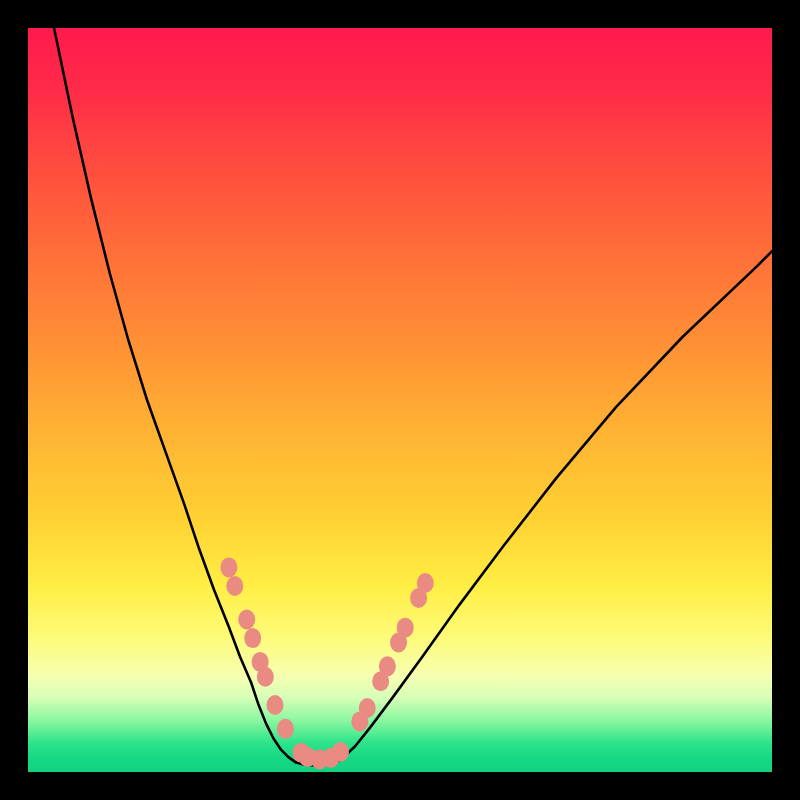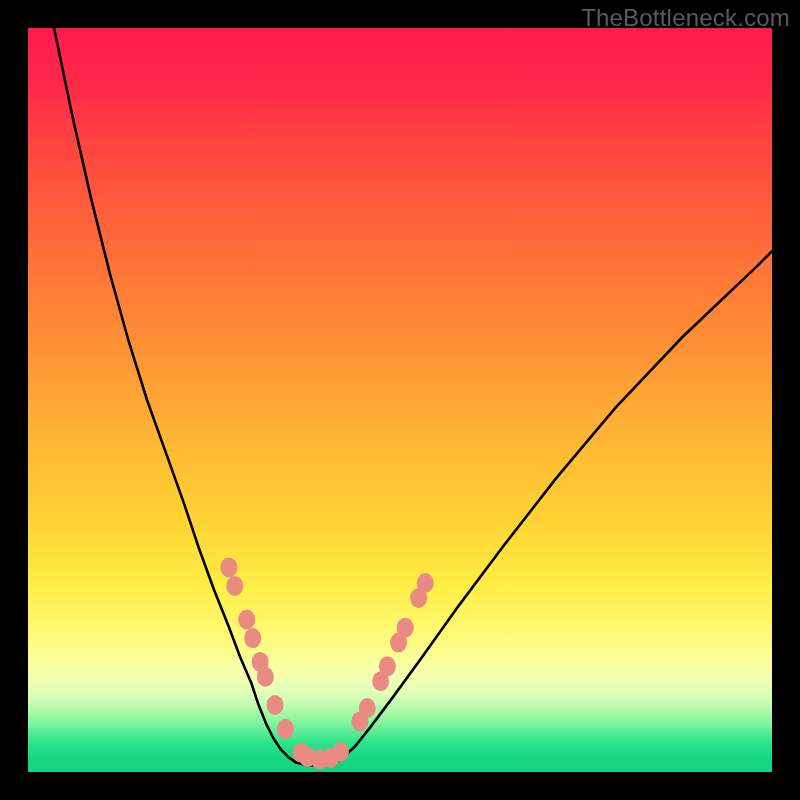--- a/index.html
+++ b/index.html
@@ -61,21 +61,20 @@
   }
   svg.curves {
     position: absolute;
     inset: 0;
   }
 </style>
 </head>
 <body>
 
 <div class="frame">
-  <div class="watermark">TheBottleneck.com</div>
 
   <div class="plot">
     <div class="gradient"></div>
     <svg class="curves" viewBox="0 0 744 744" preserveAspectRatio="none">
       <g id="lines">
           <path d="M26.04 0.00 L44.64 89.28 L63.24 171.12 L81.84 245.52 L100.44 312.48 L119.04 372.00 L137.64 424.08 L156.24 476.16 L171.12 520.80 L186.00 561.72 L200.88 598.92 L212.04 628.68 L223.20 654.72 L230.64 677.04 L238.08 695.64 L245.52 710.52 L252.96 721.68 L260.40 729.12 L267.84 734.33" fill="none" stroke="#000000" stroke-width="2.6" stroke-linejoin="round" stroke-linecap="round"></path>
           <path d="M267.84 734.33 L275.28 736.56 L282.72 737.30 L290.16 737.30 L297.60 736.56 L305.04 735.07 L312.48 732.10" fill="none" stroke="#000000" stroke-width="2.6" stroke-linejoin="round" stroke-linecap="round"></path>
           <path d="M312.48 732.10 L327.36 717.96 L342.24 699.36 L364.56 669.60 L394.32 628.68 L431.52 576.60 L476.16 517.08 L528.24 450.12 L587.76 379.44 L654.72 308.76 L729.12 238.08 L744.00 223.20" fill="none" stroke="#000000" stroke-width="2.6" stroke-linejoin="round" stroke-linecap="round"></path>
         </g>
       <g id="dots">

